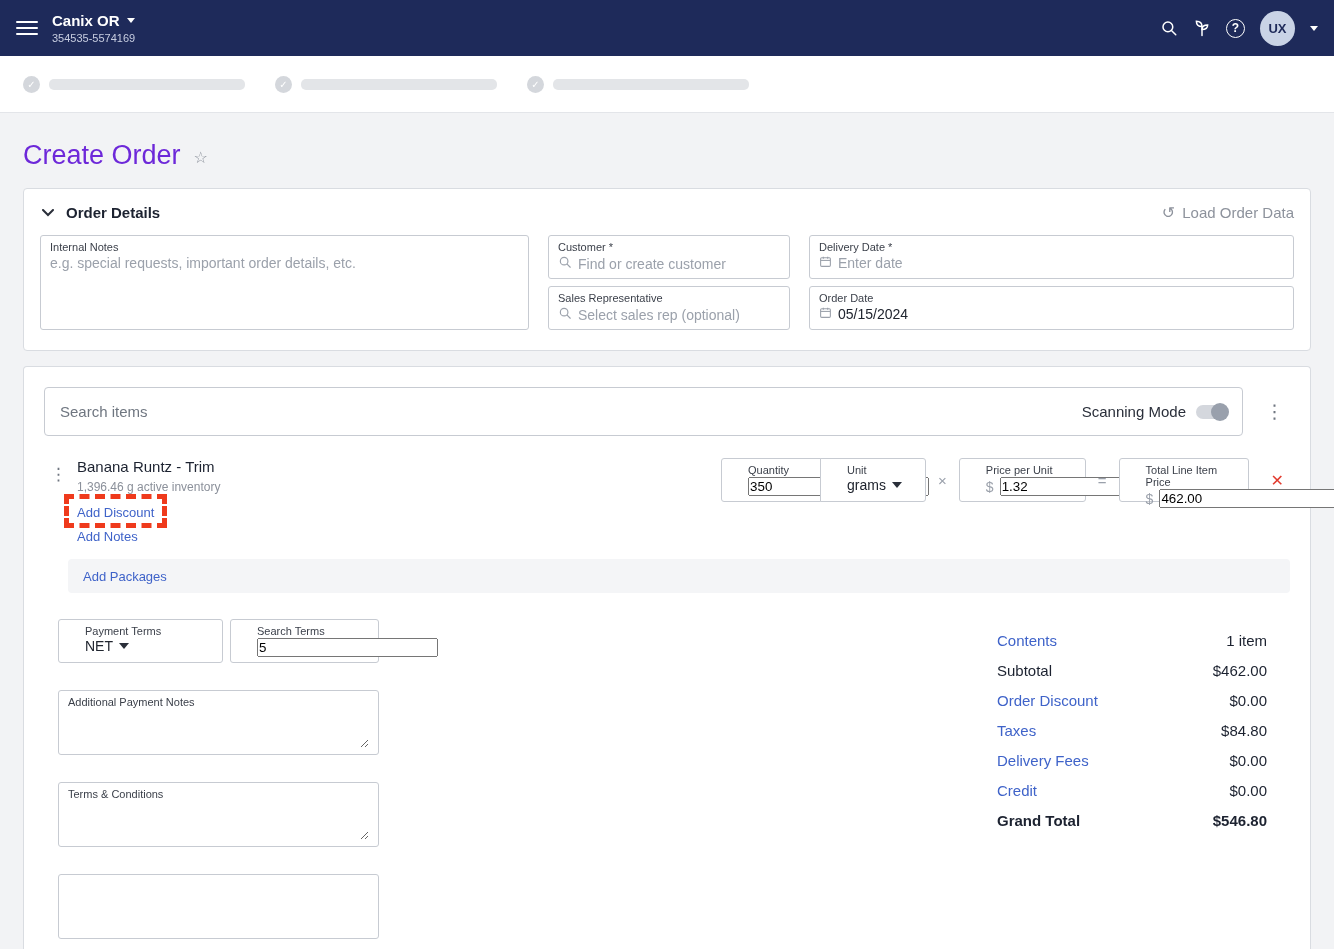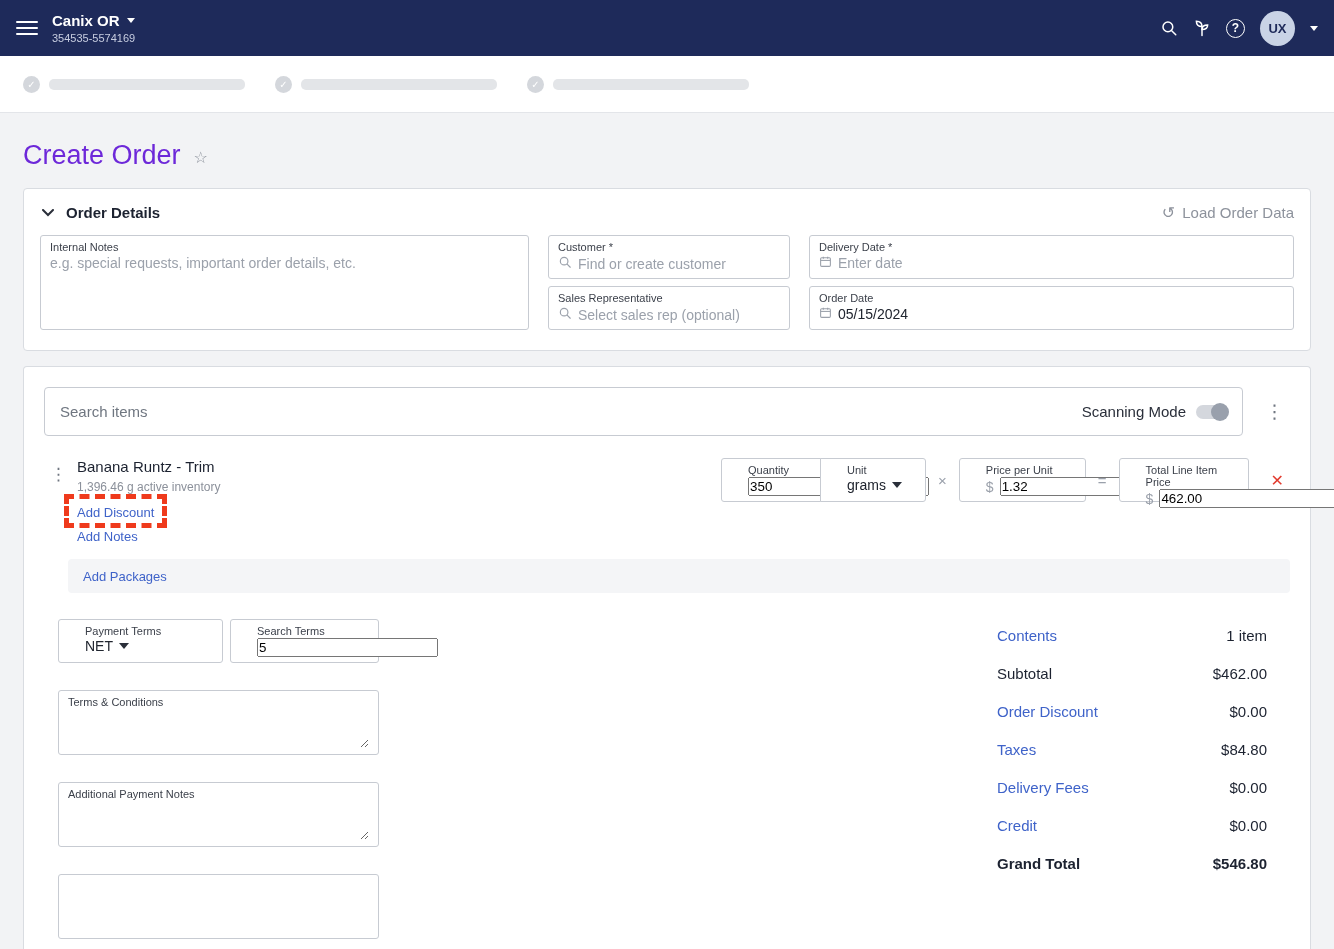--- a/index.html
+++ b/index.html
@@ -117,21 +117,21 @@
   .terms-row { display: flex; gap: 7px; }
   .fld-terms { width: 172px; cursor: pointer; }
   .fld-terms .field-value { justify-content: flex-start; }
   .fld-custom { width: 149px; }
   .fld-due { width: 321px; margin-top: 27px; height: 41px; }
   .due-input { background: #f0f1f2; }
   .fld-notes { width: 321px; margin-top: 27px; min-height: 65px; }
   .fld-notes textarea { height: 38px; }
 
   .totals-col { margin-left: auto; margin-right: 23px; width: 270px; }
-  .t-row { display: flex; justify-content: space-between; align-items: flex-start; height: 30px; font-size: 15px; margin-top: 8px; }
+  .t-row { display: flex; justify-content: space-between; align-items: flex-end; height: 30px; font-size: 15px; }
   .t-link { color: #3f63c9; cursor: pointer; }
   .t-plain { color: #1c2230; }
   .t-val { color: #1c2230; }
   .t-bold { font-weight: 700; }
 </style>
 </head>
 <body>
 
 <header class="navbar">
   <div class="nav-left">
@@ -351,28 +351,28 @@
           <div class="fld fld-custom">
             <div class="field-label">Search Terms</div>
             <div class="field-value">
               <input type="text" value="5" style="">
             </div>
           </div>
         </div>
 
 
         <div class="field fld-notes">
+          <div class="field-label">Additional Payment Notes</div>
+          <div class="field-value">
+            <textarea style=""></textarea>
+          </div>
+        </div>
+
+        <div class="field fld-notes">
           <div class="field-label">Terms &amp; Conditions</div>
-          <div class="field-value">
-            <textarea style=""></textarea>
-          </div>
-        </div>
-
-        <div class="field fld-notes">
-          <div class="field-label">Additional Payment Notes</div>
           <div class="field-value">
             <textarea style=""></textarea>
           </div>
         </div>
 
         <div class="field fld-notes">
           
           
         </div>
       </div>

